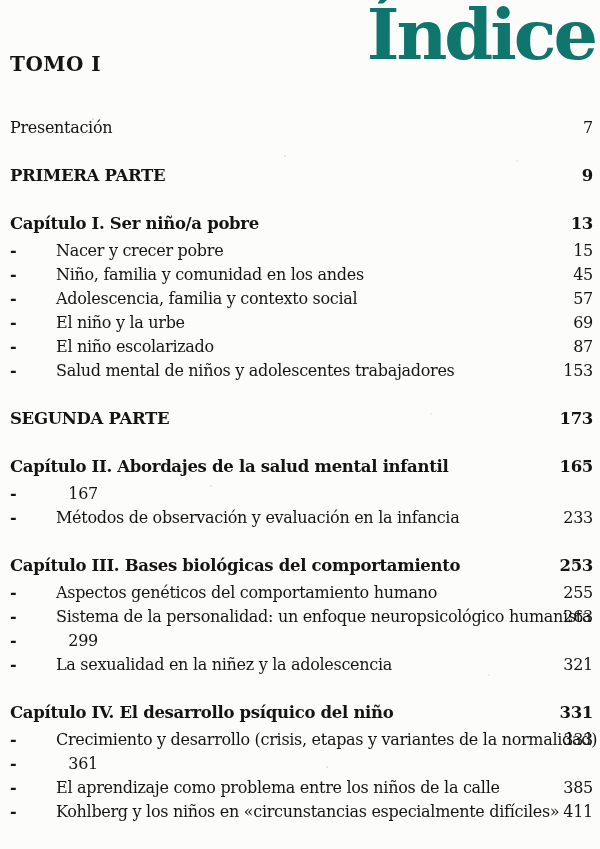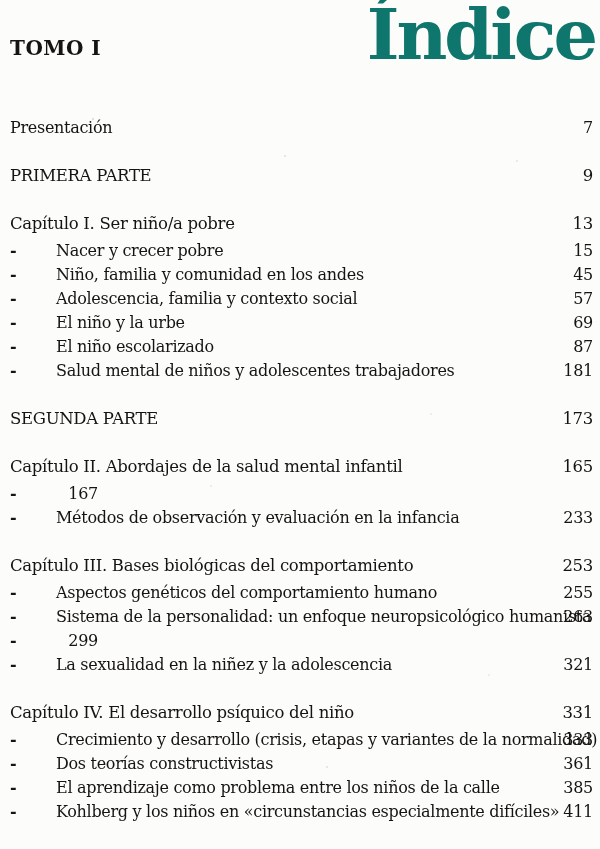--- a/index.html
+++ b/index.html
@@ -29,21 +29,21 @@
     right: -2px;
     font-size: 70px;
     line-height: 0.95;
     font-weight: bold;
     letter-spacing: -3px;
     color: #0f766e;
   }
   .volume {
     position: absolute;
     left: 0;
-    top: 36px;
+    top: 52px;
     font-size: 20px;
     font-weight: bold;
     letter-spacing: 0.5px;
   }
   
   .toc {
     margin-top: 24px;
   }
   .row {
     display: flex;
@@ -58,21 +58,21 @@
     flex: 1 1 auto;
     min-width: 0;
   }
   .row .pagenum {
     flex: 0 0 auto;
     text-align: right;
     min-width: 34px;
     padding-left: 8px;
   }
   .row-part, .row-chapter {
-    font-weight: normal;
+    font-weight: bold;
     font-size: 16.5px;
     margin-top: 24px;
     gap: 41px;
   }
   .row-item .bullet {
     flex: 0 0 46px;
     font-weight: bold;
   }
   .row-item + .row-part,
   .row-plain + .row-part {
@@ -148,21 +148,21 @@
         <span class="pagenum">69</span>
       </div>
       <div class="row row-item">
         <span class="bullet">-</span>
         <span class="label">El niño escolarizado</span>
         <span class="pagenum">87</span>
       </div>
       <div class="row row-item">
         <span class="bullet">-</span>
         <span class="label">Salud mental de niños y adolescentes trabajadores</span>
-        <span class="pagenum">181</span>
+        <span class="pagenum">153</span>
       </div>
       <div class="row row-part">
         <span class="label">SEGUNDA PARTE</span>
         <span class="pagenum">173</span>
       </div>
       <div class="row row-chapter">
         <span class="label">Capítulo II. Abordajes de la salud mental infantil</span>
         <span class="pagenum">165</span>
       </div>
       <div class="row row-item">
@@ -201,21 +201,20 @@
         <span class="label">Capítulo IV. El desarrollo psíquico del niño</span>
         <span class="pagenum">331</span>
       </div>
       <div class="row row-item">
         <span class="bullet">-</span>
         <span class="label">Crecimiento y desarrollo (crisis, etapas y variantes de la normalidad)</span>
         <span class="pagenum">333</span>
       </div>
       <div class="row row-item">
         <span class="bullet">-</span>
-        <span class="label">Dos teorías constructivistas</span>
         <span class="pagenum">361</span>
       </div>
       <div class="row row-item">
         <span class="bullet">-</span>
         <span class="label">El aprendizaje como problema entre los niños de la calle</span>
         <span class="pagenum">385</span>
       </div>
       <div class="row row-item">
         <span class="bullet">-</span>
         <span class="label">Kohlberg y los niños en «circunstancias especialmente difíciles»</span>

